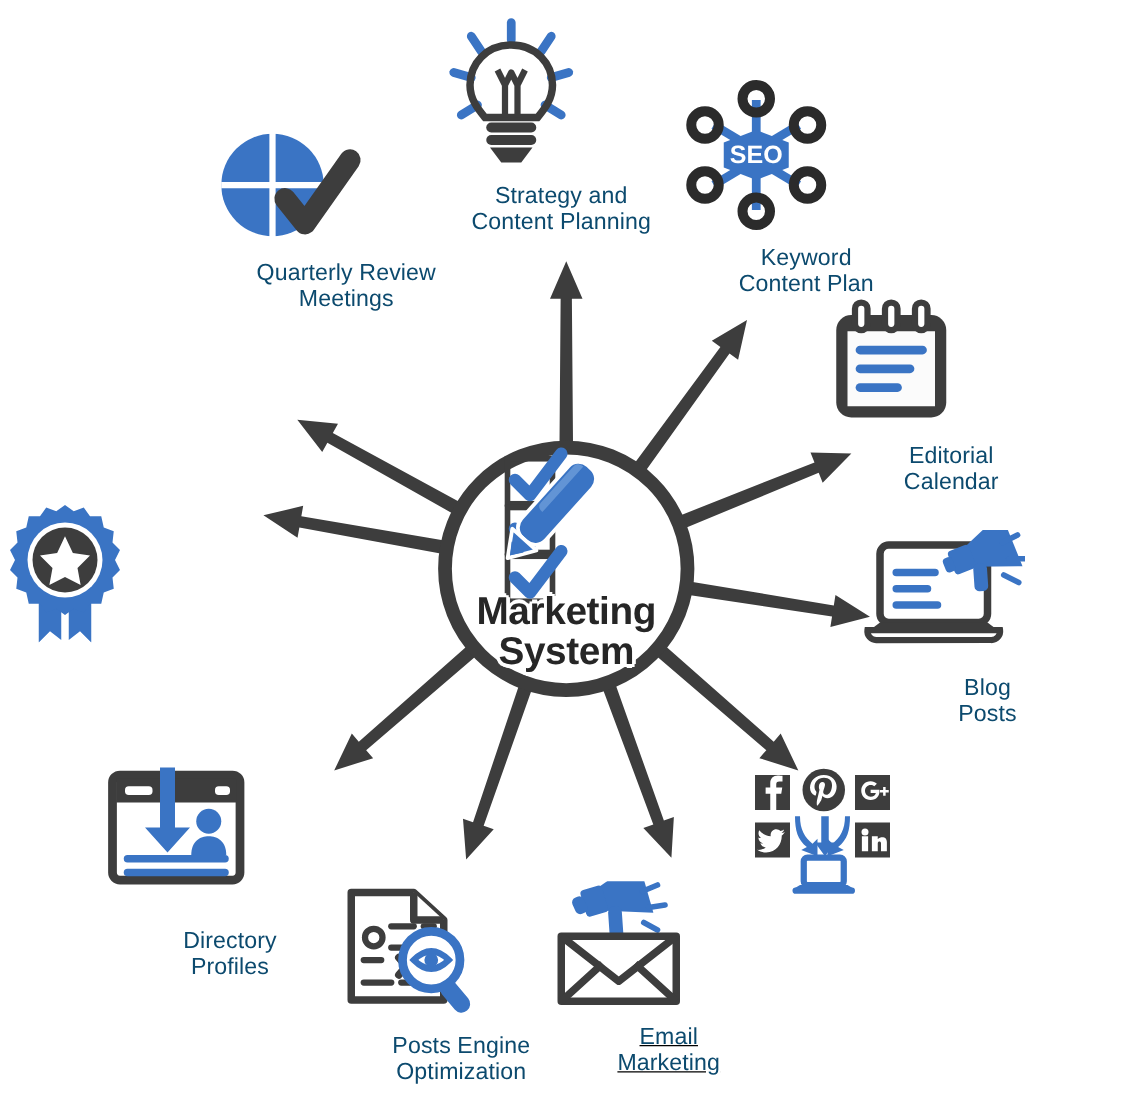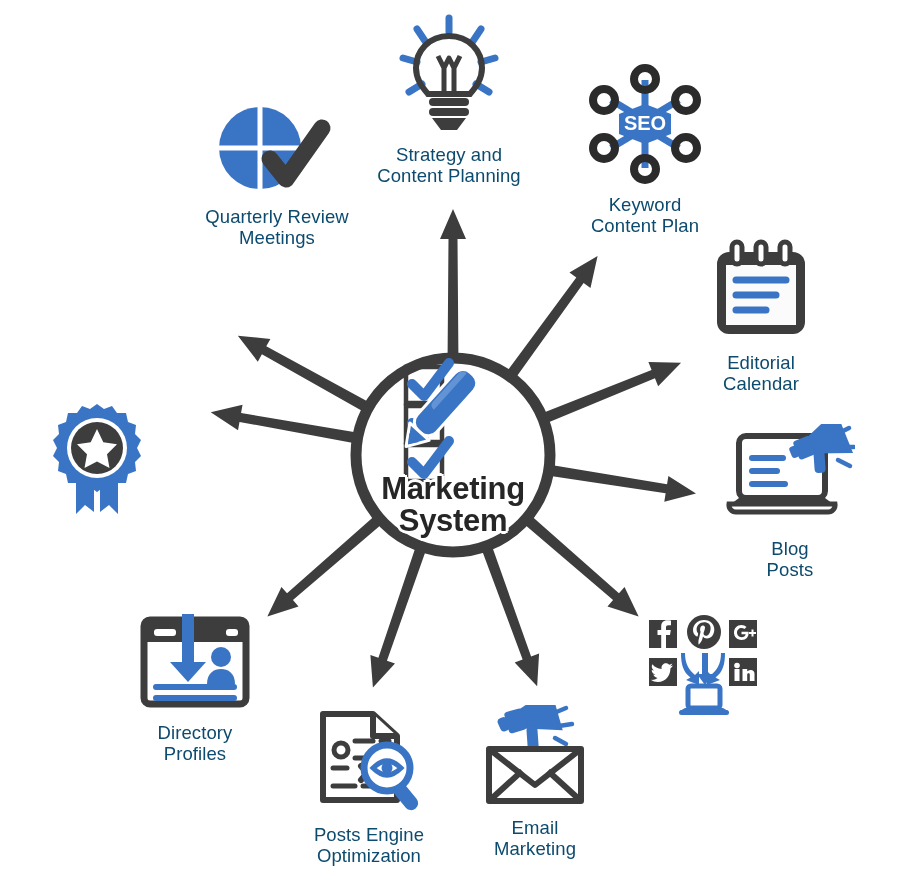--- a/index.html
+++ b/index.html
@@ -7,21 +7,21 @@
     width:906px;height:890px;position:relative;overflow:hidden;
     font-family:"Liberation Sans", sans-serif;
     background:#ffffff;
   }
   #stage{position:absolute;left:0;top:0;width:906px;height:890px;}
   .hub-svg{position:absolute;left:0;top:0;width:906px;height:890px;}
 
   
   .node{
     position:absolute;
-    display:flex;flex-direction:column;align-items:center;
+    display:flex;flex-direction:column;
     width:200px;margin-left:-100px;
   }
   .node .glyph{
     position:relative;
     display:block;
   }
   .node .label{
     margin-top:6px;
     text-align:center;
     color:#0c4a6e;
@@ -306,21 +306,21 @@
 
         <g>
           <rect x="39" y="74" width="32" height="22" rx="3" fill="none" stroke="#3a74c4" stroke-width="5"></rect>
           <path d="M31 99 L79 99 L74 96 L36 96 Z" fill="#3a74c4"></path>
           <rect x="30" y="98" width="50" height="5" rx="2.5" fill="#3a74c4"></rect>
         </g>
       </svg>
     </span>
   </div>
 
-  <div class="node" style="left:535px;top:705px;">
+  <div class="node" style="left:535px;top:705px;text-decoration:underline;">
     <span class="glyph">
       <svg width="120" height="102" viewBox="0 0 120 102">
 
         <g transform="translate(16,0) rotate(-16)">
           <path d="M26 12 L62 0 L62 44 L26 32 Z" fill="#3a74c4"></path>
           <rect x="10" y="11" width="18" height="22" rx="3" fill="#3a74c4"></rect>
           <rect x="2" y="15" width="10" height="14" rx="4" fill="#3a74c4" transform="rotate(-8 7 22)"></rect>
           <rect x="26" y="30" width="11" height="36" rx="5" fill="#3a74c4" transform="rotate(12 31 40)"></rect>
         </g>
         <g stroke="#3a74c4" stroke-width="4.5" stroke-linecap="round">
@@ -356,21 +356,21 @@
         <circle cx="76" cy="60" r="23" fill="#ffffff" stroke="#3a74c4" stroke-width="7"></circle>
         <path d="M62 60 Q76 46 90 60 Q76 74 62 60 Z" fill="none" stroke="#3a74c4" stroke-width="5"></path>
         <circle cx="76" cy="60" r="5.5" fill="#3a74c4"></circle>
         <rect x="88" y="74" width="14" height="30" rx="7" fill="#3a74c4" transform="rotate(-40 95 89)"></rect>
       </svg>
     </span>
     <span class="label">Posts Engine
 Optimization</span>
   </div>
 
-  <div class="node" style="left:195px;top:612px;">
+  <div class="node" style="left:184px;top:612px;gap:18px;">
     <span class="glyph">
       <svg width="114" height="100" viewBox="0 0 114 100">
         <rect x="6" y="8" width="102" height="84" rx="6" fill="#ffffff" stroke="#3d3d3d" stroke-width="7"></rect>
         <path d="M9 11 L105 11 L105 30 L9 30 Z" fill="#3d3d3d"></path>
         <g fill="#ffffff">
           <rect x="16" y="17" width="22" height="7" rx="3"></rect>
           <rect x="88" y="17" width="12" height="7" rx="3"></rect>
         </g>
 
         <path d="M44 2 L56 2 L56 50 L68 50 L50 70 L32 50 L44 50 Z" fill="#3a74c4"></path>

